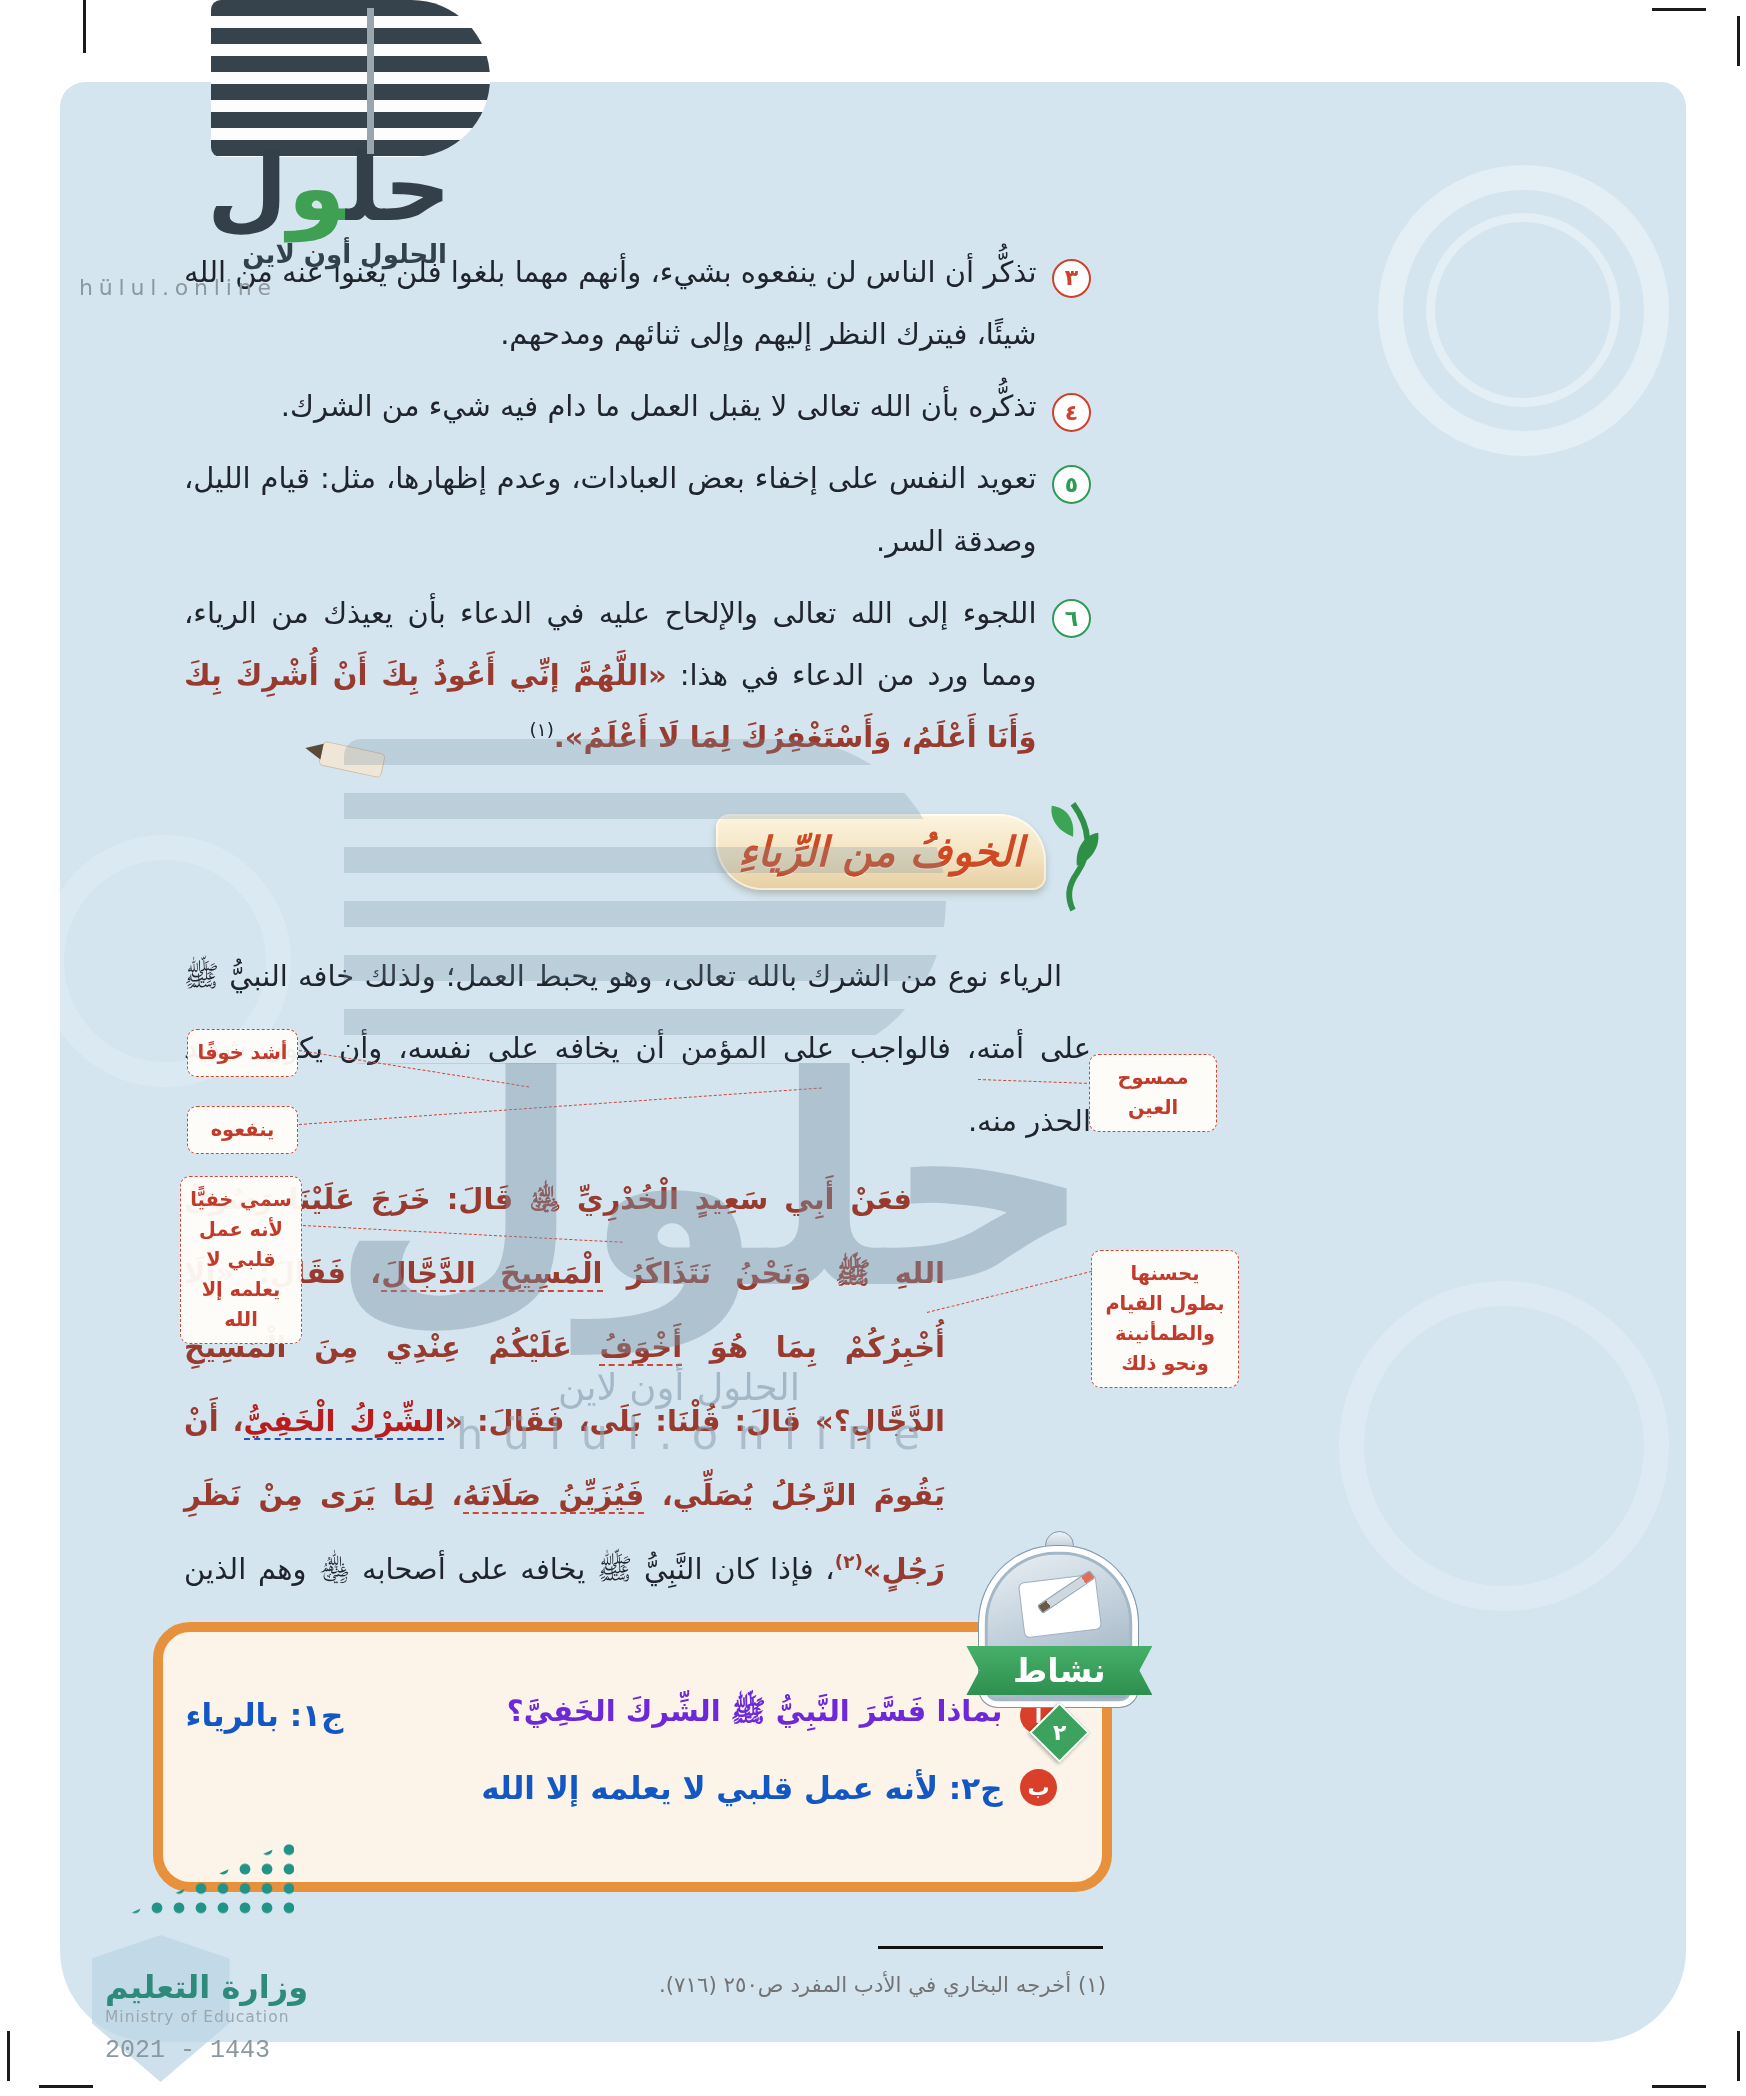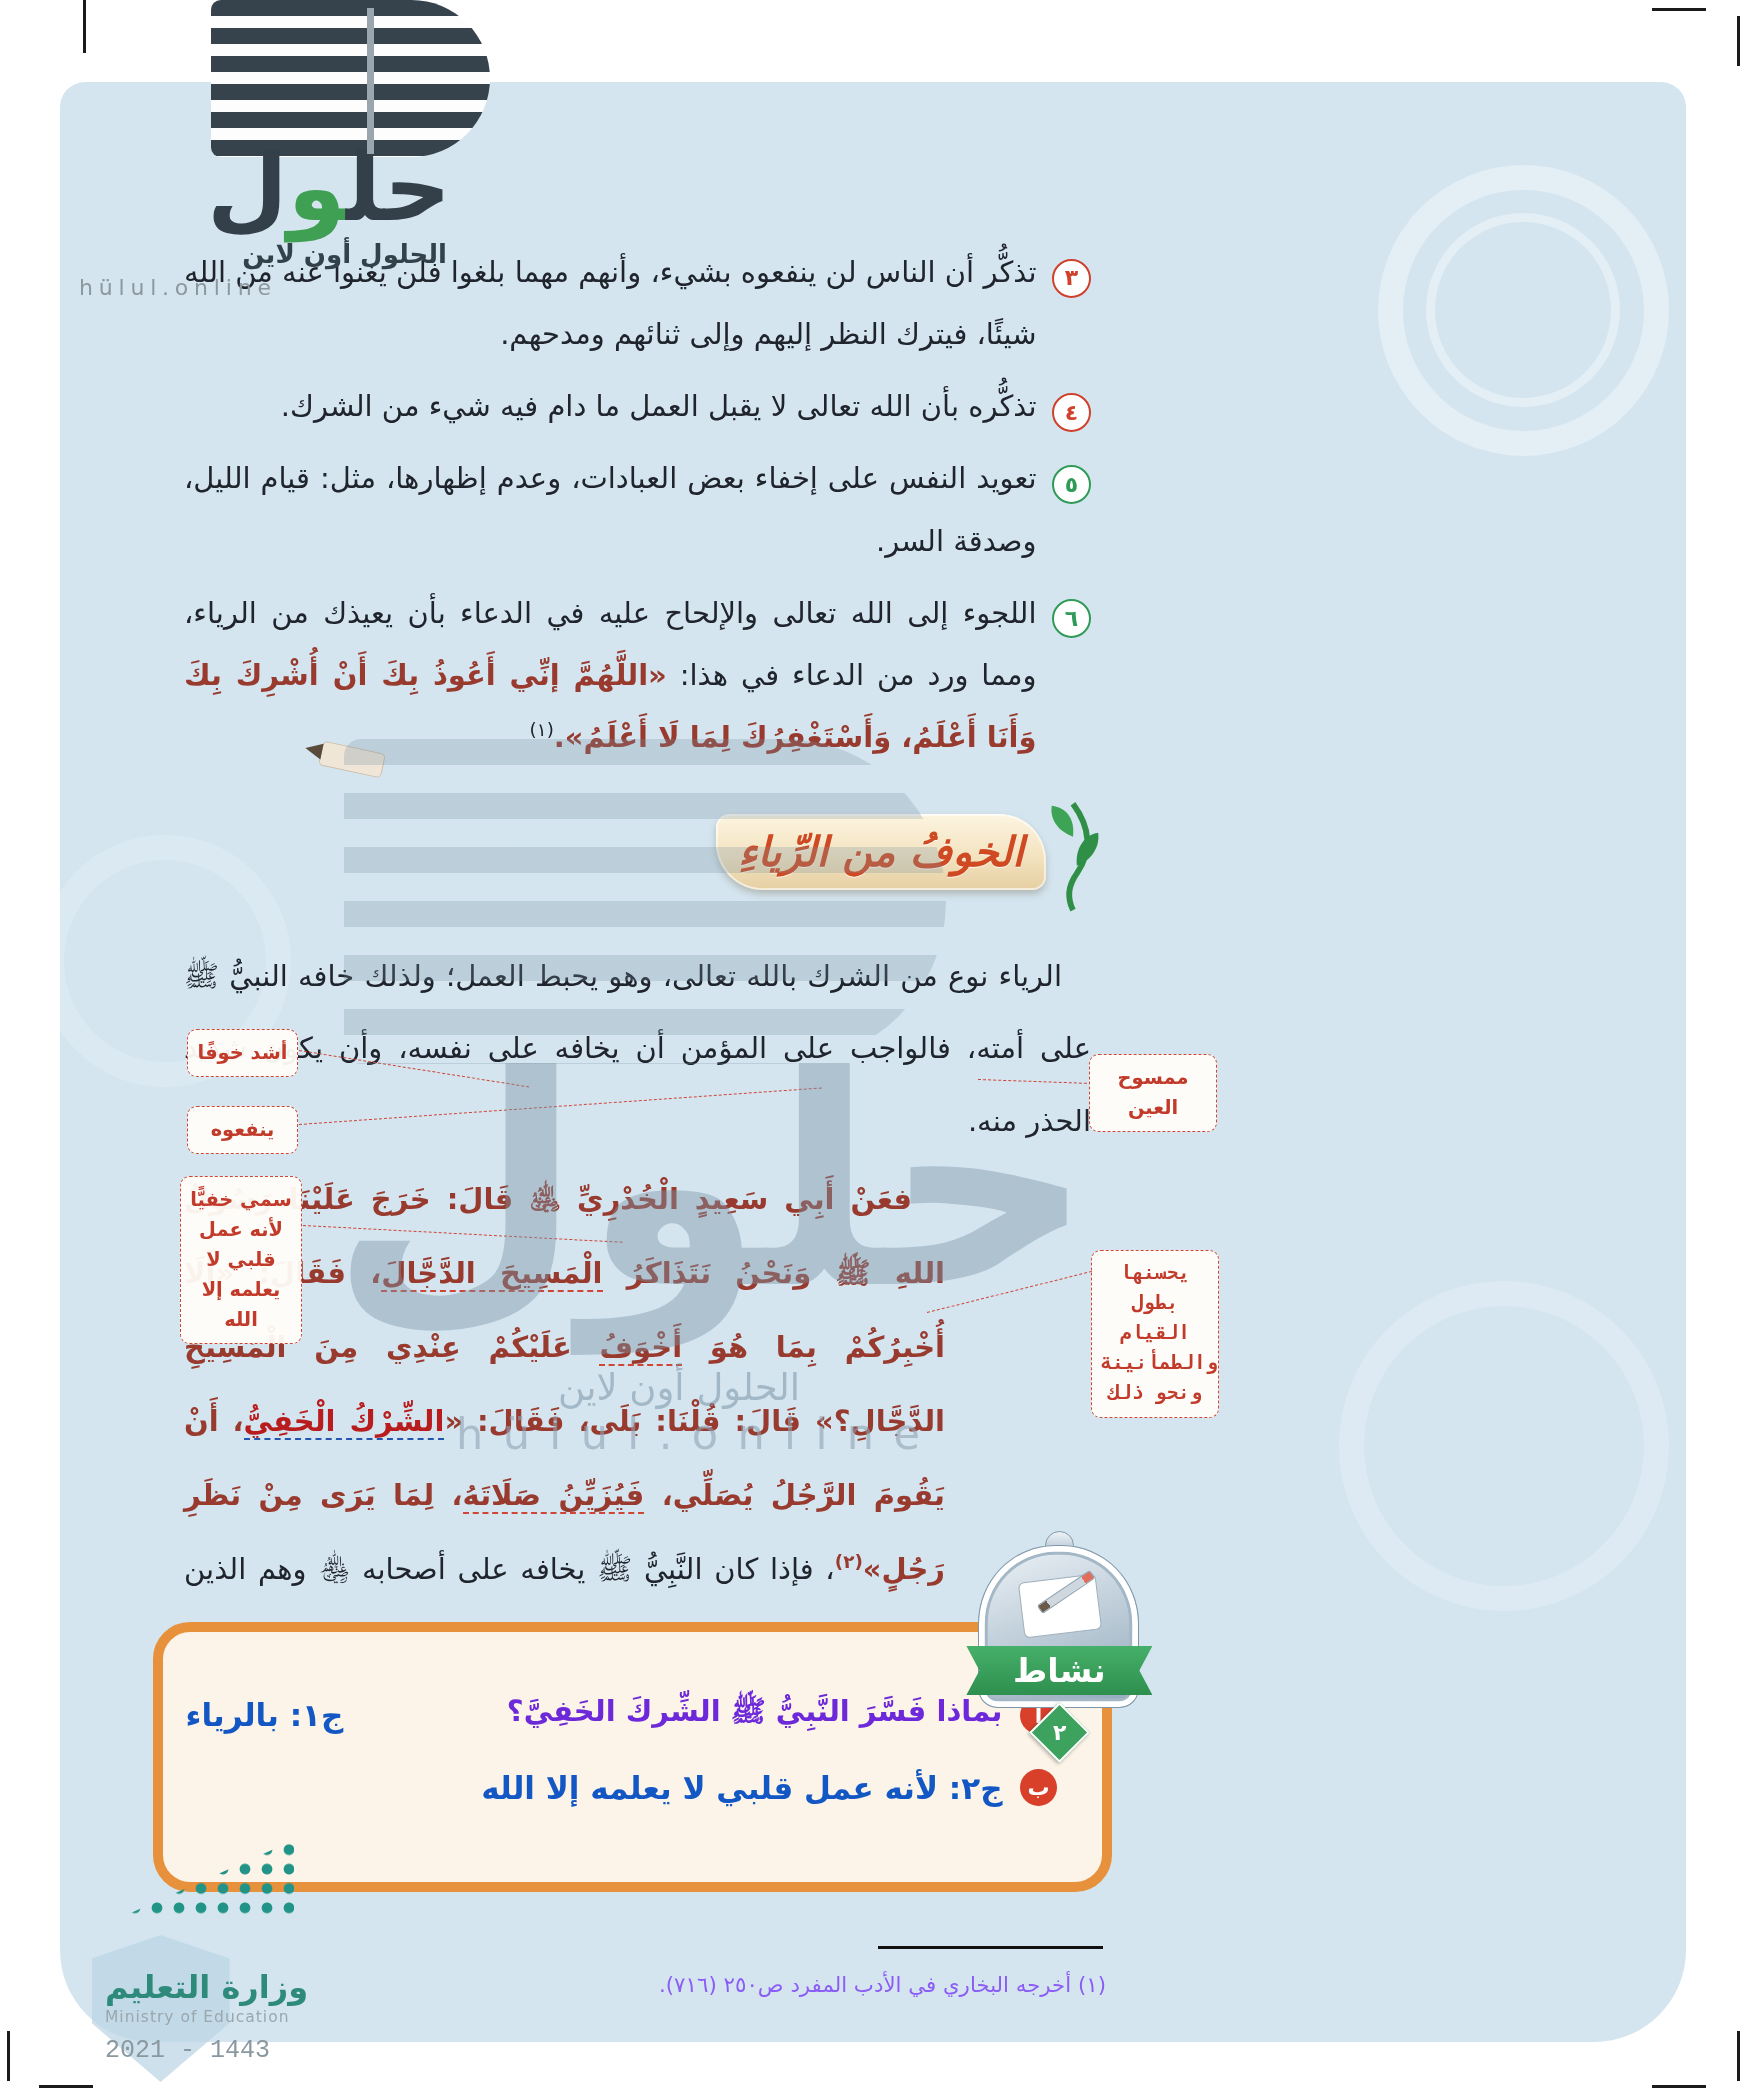--- a/index.html
+++ b/index.html
@@ -158,21 +158,21 @@
     position:absolute; left:13.6px; top:3.9px; width:138px; height:147px;
     background:#bcd6e6; opacity:.75;
     clip-path:polygon(50% 0,100% 16%,100% 60%,50% 100%,0 60%,0 16%);
   }
   .ministry-text { position:relative; z-index:2; padding:37px 0 0 27px; }
   .ministry-ar { font-size:32px; font-weight:bold; color:#2e8a7a; }
   .ministry-en { font-size:15.5px; color:#9aa7ad; letter-spacing:1px; margin-top:1.9px; }
   .ministry-years { font-size:25px; color:#8a98a0; margin-top:9.7px;font-family:Liberation Mono, monospace; }
   
   .fn-sep { position:absolute; left:878px; top:1946px; width:225px; height:2.9px; background:#111; z-index:2; }
-  .footnotes { position:absolute; left:524px; top:1962px; width:582px; direction:rtl; text-align:right; font-size:21.3px; color:#8b5cf6; line-height:2.2; z-index:2; }
+  .footnotes { position:absolute; left:524px; top:1962px; width:582px; direction:rtl; text-align:right; font-size:21.3px; color:#737373; line-height:2.2; z-index:2; }
   
   .mini-pencil {
     position:absolute; left:320px; top:747px; width:64px; height:25px; z-index:2;
     background:#efe6d8; border:1.9px solid #cdbfa8; border-radius:4.9px;
     transform:rotate(12deg);
   }
   .mini-pencil::after {
     content:""; position:absolute; left:-17.5px; top:1.9px;
     border-top:8.7px solid transparent; border-bottom:8.7px solid transparent;
     border-right:17.5px solid #5a4a3a;
@@ -238,21 +238,21 @@
 
   <p class="hadith"><span class="seg-maroon">فعَنْ أَبِي سَعِيدٍ الْخُدْرِيِّ ﵁ قَالَ: خَرَجَ عَلَيْنَا رَسُولُ اللهِ ﷺ وَنَحْنُ نَتَذَاكَرُ </span><span class="seg-maroon u-red">الْمَسِيحَ الدَّجَّالَ</span><span class="seg-maroon">، فَقَالَ: «أَلَا أُخْبِرُكُمْ بِمَا هُوَ </span><span class="seg-maroon u-red">أَخْوَفُ</span><span class="seg-maroon"> عَلَيْكُمْ عِنْدِي مِنَ الْمَسِيحِ الدَّجَّالِ؟» قَالَ: قُلْنَا: بَلَى، فَقَالَ: «</span><span class="seg-blue">الشِّرْكُ الْخَفِيُّ</span><span class="seg-maroon">، أَنْ يَقُومَ الرَّجُلُ يُصَلِّي، </span><span class="seg-maroon u-red">فَيُزَيِّنُ صَلَاتَهُ</span><span class="seg-maroon">، لِمَا يَرَى مِنْ نَظَرِ رَجُلٍ»</span><span class="seg-maroon ref">(٢)</span><span class="seg-dark">، فإذا كان النَّبِيُّ ﷺ يخافه على أصحابه ﵃ وهم الذين وجَّه لهم الخطاب ابتداءً، فغيرهم ممن لا يصل إلى منزلتهم أولى بأن يُخاف عليه من الرِّياء.</span></p>
 </div>
 
 <div class="mini-pencil"></div>
 
 <div class="ann" style="left:187px;top:1029px;width:111px;">أشد خوفًا</div>
 <div class="ann" style="left:187px;top:1106px;width:111px;">ينفعوه</div>
 <div class="ann" style="left:180px;top:1176px;width:122px;">سمي خفيًّا لأنه عمل قلبي لا يعلمه إلا الله</div>
 <div class="ann" style="left:1089px;top:1054px;width:128px;">ممسوح العين</div>
-<div class="ann" style="left:1091px;top:1250px;width:128px;font-family:Liberation Mono, monospace;">يحسنها بطول القيام والطمأنينة ونحو ذلك</div>
+<div class="ann" style="left:1091px;top:1250px;width:148px;">يحسنها بطول القيام والطمأنينة ونحو ذلك</div>
 
 <div class="conn" style="left:299px;top:1050px;width:233px;transform:rotate(9deg);"></div>
 <div class="conn" style="left:299px;top:1124px;width:524px;transform:rotate(-4deg);"></div>
 <div class="conn" style="left:303px;top:1225px;width:320px;transform:rotate(3deg);"></div>
 <div class="conn" style="left:978px;top:1079px;width:109px;transform:rotate(2deg);"></div>
 <div class="conn" style="left:927px;top:1312px;width:170px;transform:rotate(-14deg);"></div>
 
 <div class="wm wm-mark"></div>
 <div class="wm wm-word">حلول</div>
 <div class="wm wm-sub">الحلول أون لاين</div>

